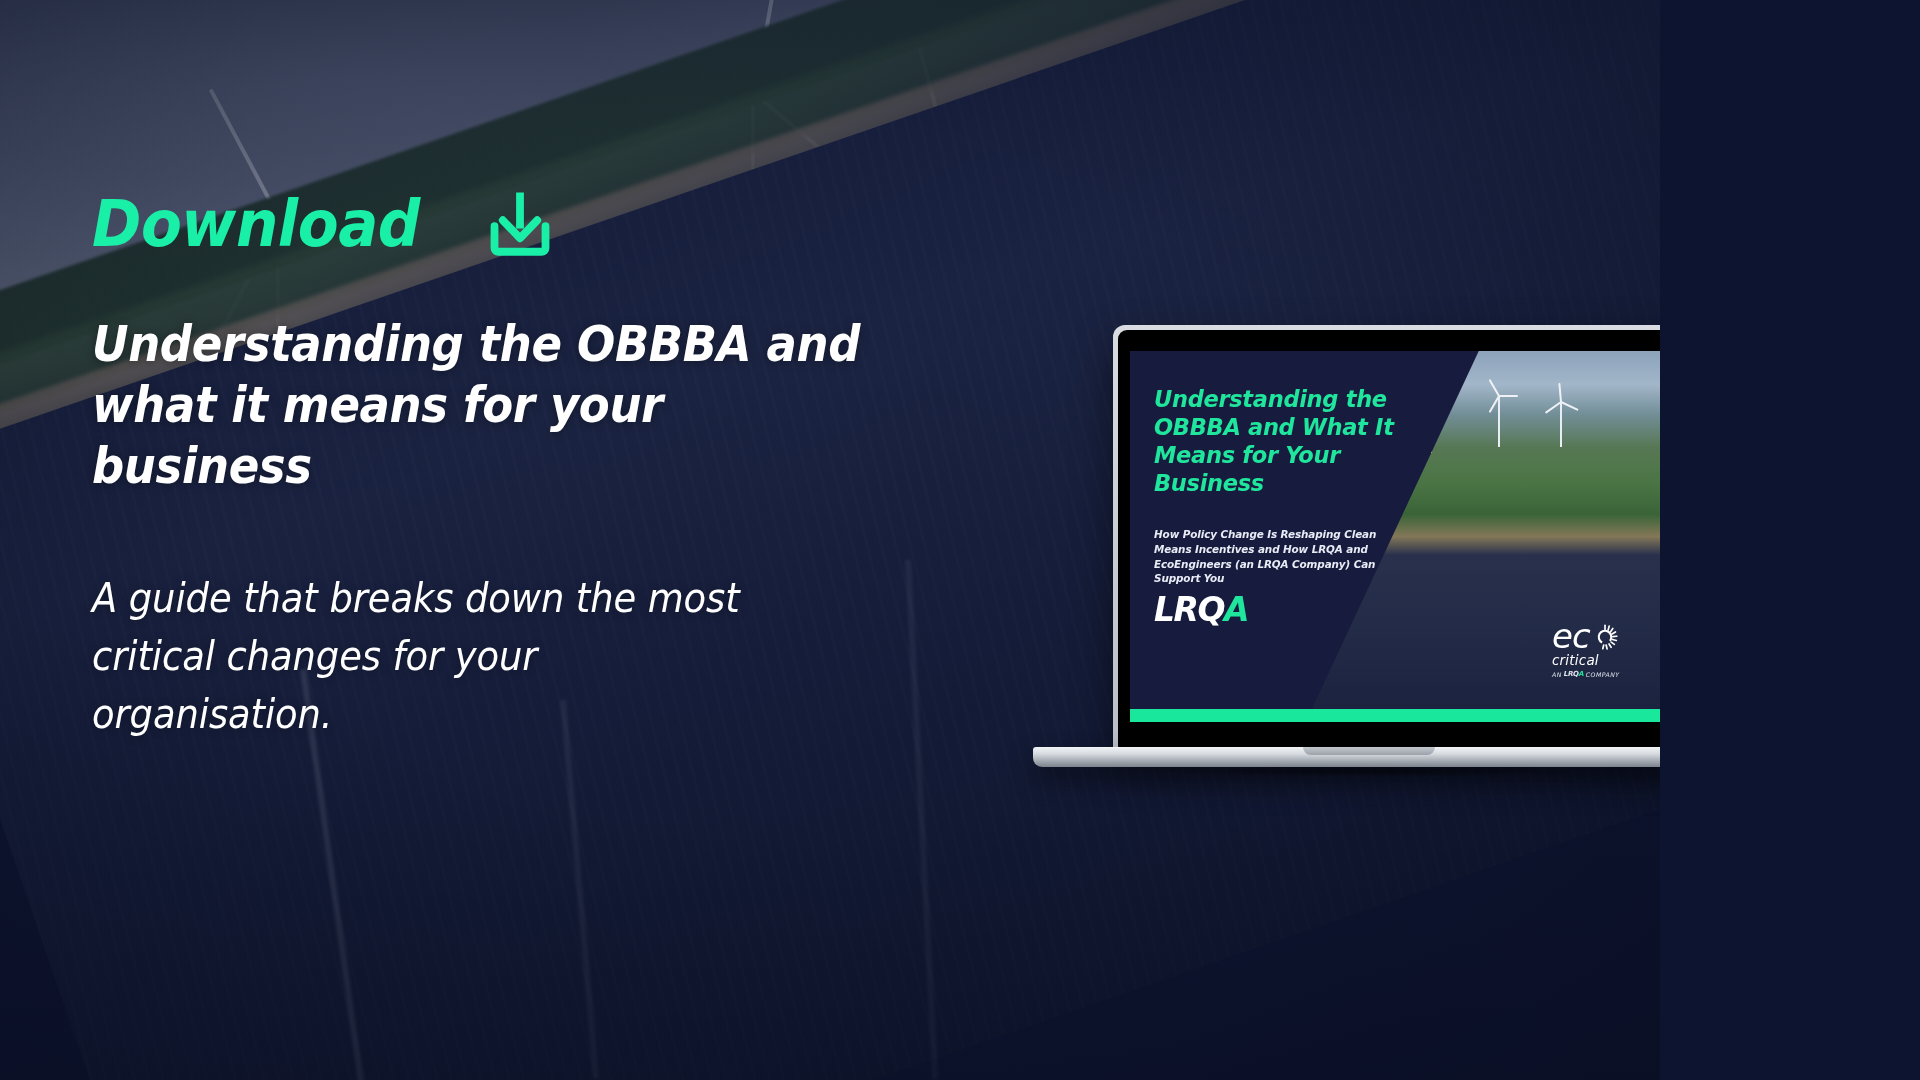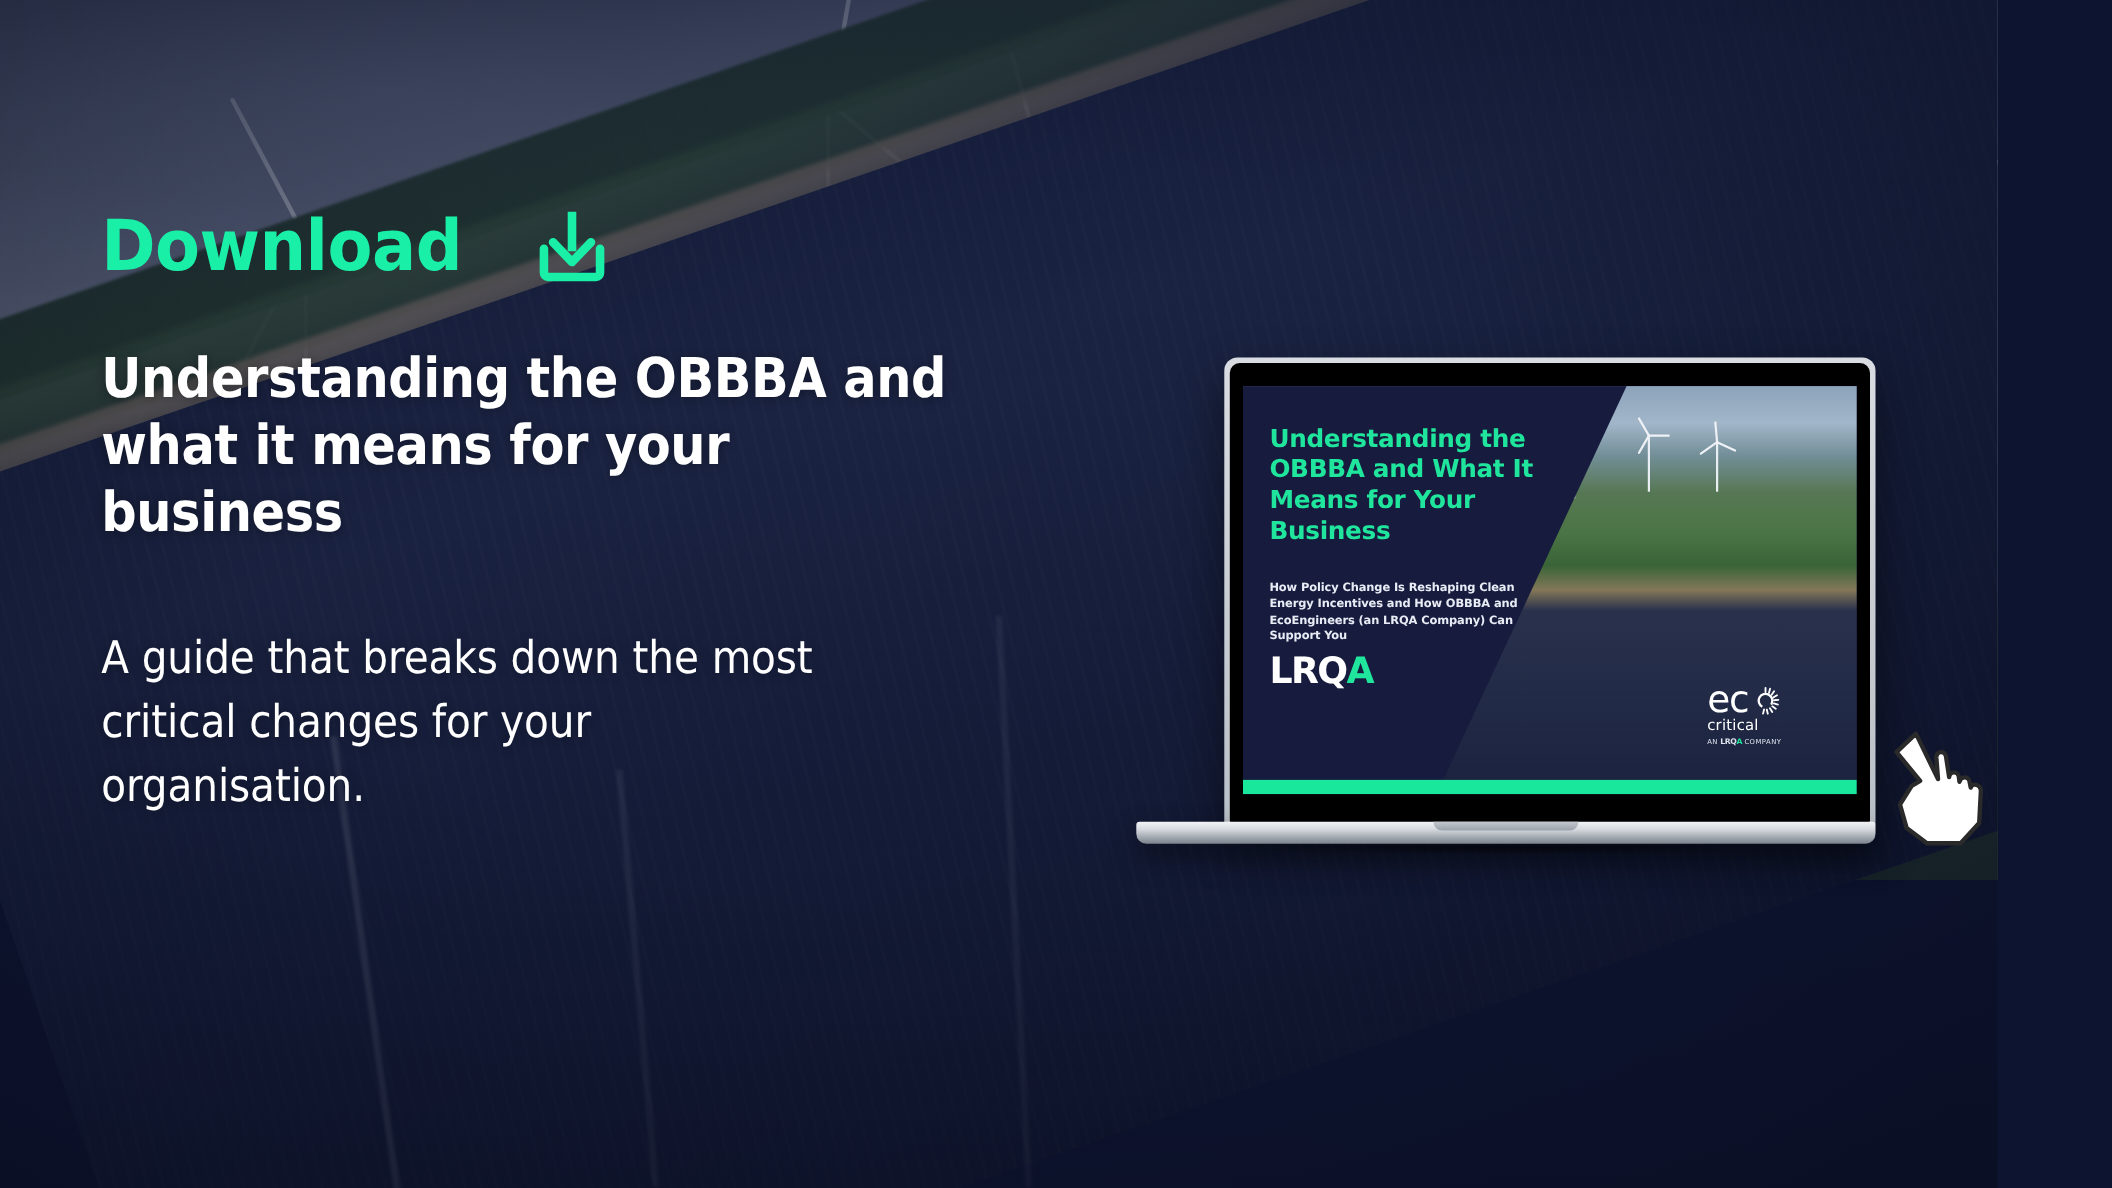--- a/index.html
+++ b/index.html
@@ -1,19 +1,19 @@
 <!DOCTYPE html>
 <html><head>
 <meta charset="utf-8">
 <style>
   * { margin:0; padding:0; box-sizing:border-box; }
   html,body { width:1920px; height:1080px; overflow:hidden; background:#0d1430; }
   body { font-family:"Liberation Sans", sans-serif; }
 
-  .stage { position:relative; width:1816px; height:1080px; overflow:hidden; }
+  .stage { position:relative; width:1660px; height:1080px; overflow:hidden;font-style:italic; }
 
   
   .bg { position:absolute; inset:0; overflow:hidden; }
 
   .bg-sky {
     position:absolute; left:0; top:0; width:1920px; height:580px;
     background:
       radial-gradient(ellipse 620px 150px at 18% 14%, rgba(150,160,180,.40), rgba(150,160,180,0) 70%),
       radial-gradient(ellipse 520px 120px at 48% 6%,  rgba(165,175,195,.38), rgba(165,175,195,0) 70%),
       radial-gradient(ellipse 680px 160px at 78% 18%, rgba(140,152,175,.34), rgba(140,152,175,0) 70%),
@@ -376,21 +376,21 @@
               <div class="b" style="transform:rotate(175deg);"></div>
               <div class="b" style="transform:rotate(55deg);"></div>
               <div class="b" style="transform:rotate(295deg);"></div>
             </div>
           </div>
 
           <div class="scr-navy"></div>
 
           <div class="scr-title">Understanding the OBBBA and What It Means for Your Business</div>
 
-          <div class="scr-sub">How Policy Change Is Reshaping Clean Energy Incentives and How OBBBA and EcoEngineers (an LRQA Company) Can Support You</div>
+          <div class="scr-sub">How Policy Change Is Reshaping Clean Means Incentives and How LRQA and EcoEngineers (an LRQA Company) Can Support You</div>
 
           <div class="scr-lrqa"><span>LRQ</span><span class="q-accent">A</span></div>
 
           <div class="scr-eco">
             <div class="eco-top">
               <span class="eco-ec">ec</span>
               <svg class="eco-burst" viewBox="0 0 40 40">
                 <g stroke="#ffffff" stroke-width="2.6" stroke-linecap="round">
                   <line x1="20" y1="2" x2="20" y2="8"></line>
                   <line x1="26.4" y1="3.3" x2="24.8" y2="9.1"></line>

